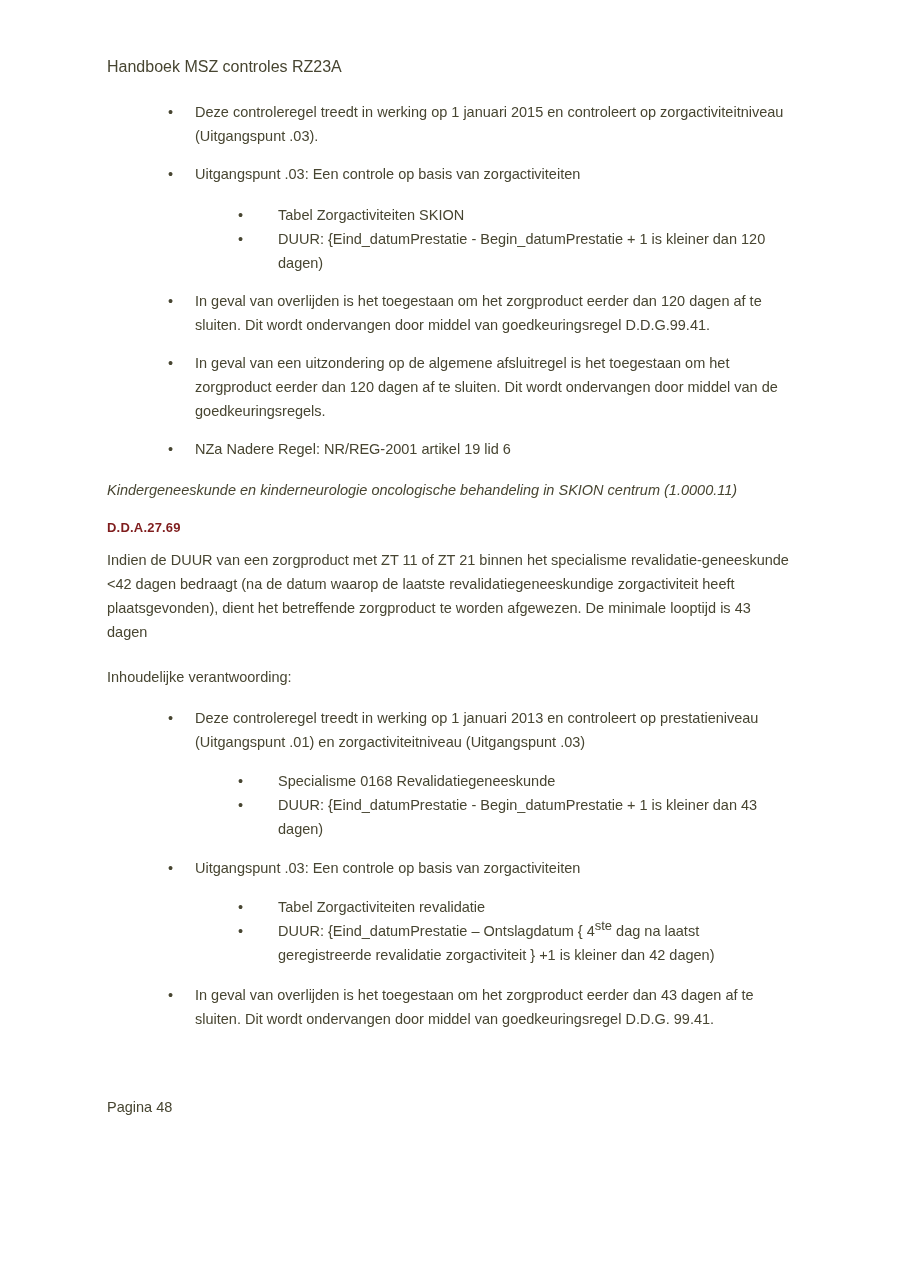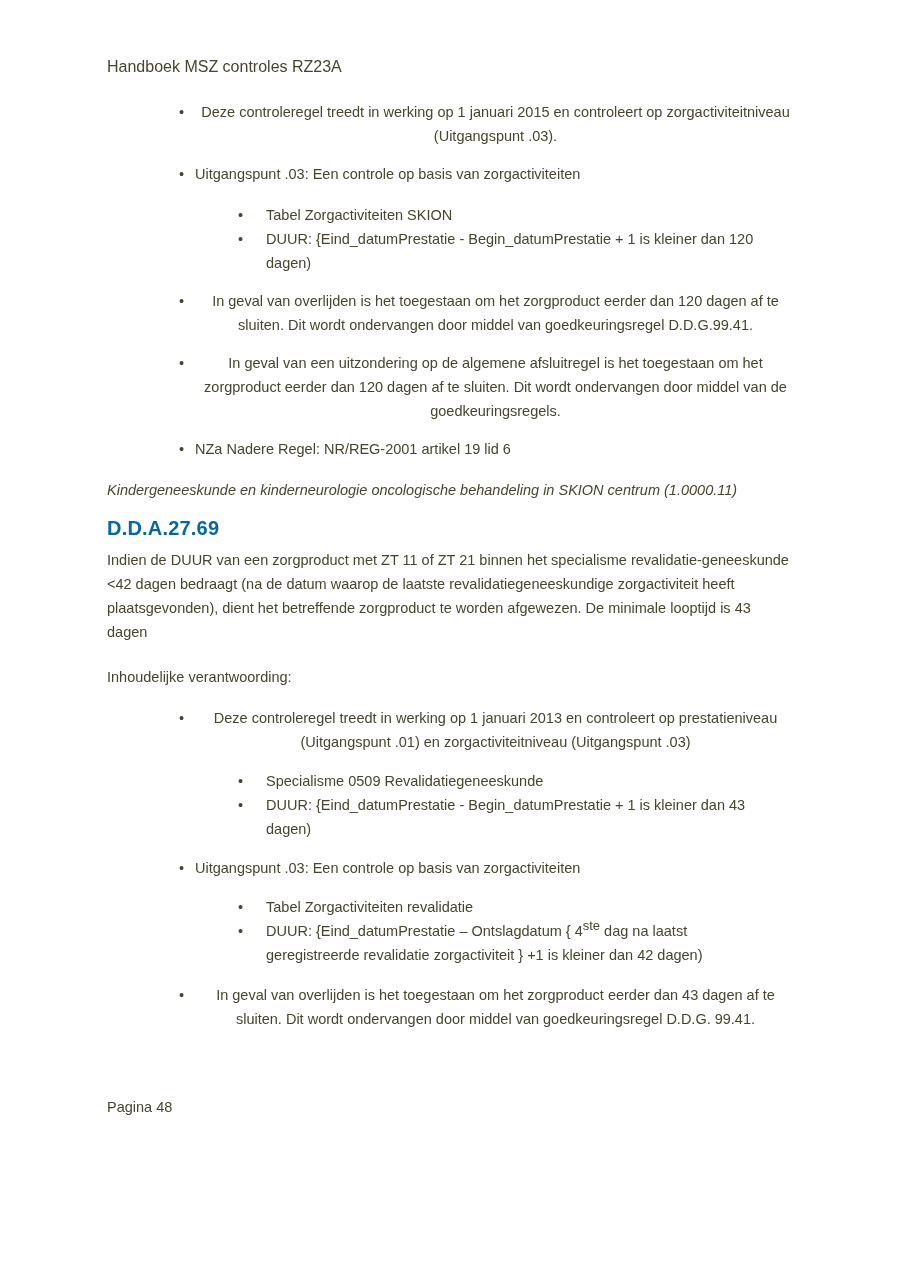--- a/index.html
+++ b/index.html
@@ -5,30 +5,30 @@
   html,body { margin:0; padding:0; }
   body {
     width:900px; height:1273px; overflow:hidden;
     background:#ffffff;
     font-family:"Liberation Sans", sans-serif;
     font-size:14.5px; line-height:24px;
     color:#474531;
   }
   .doc { padding:55px 104px 0 107px; }
   .hdr { font-size:16px; }
-  .li1 { display:flex; margin-left:61px;text-align:center; }
+  .li1 { display:flex; margin-left:61px; }
   .li1 .dot { width:27px; flex:none; }
   .li1 .txt { max-width:612px; }
-  .li2 { display:flex; margin-left:131px; }
+  .li2 { display:flex; margin-left:131px;gap:12px; }
   .li2 .dot { width:28px; flex:none; }
   .li2 .txt { max-width:516px; }
   .dot::before { content:"\2022"; }
   .it { font-style:italic; }
   .heading {
-    font-size:20px; font-weight:bold; color:#0369a1;
+    font-size:13px; font-weight:bold; color:#7f1d1d;
     line-height:26px; margin:13px 0 7px 0; letter-spacing:0.2px;
   }
   .para { max-width:686px; }
   sup { font-size:13px; line-height:0; vertical-align:super; }
   .footer { margin-top:64px; font-size:14.5px; }
 </style>
 </head>
 <body>
 
 <div class="doc">
@@ -84,21 +84,21 @@
 
   <div class="li1" style="margin-top:17px">
     <span class="dot"></span>
     <span class="txt">Deze controleregel treedt in werking op 1 januari 2013 en controleert op prestatieniveau (Uitgangspunt .01) en zorgactiviteitniveau (Uitgangspunt .03)</span>
   </div>
 
 
   <div style="margin-top:15px">
     <div class="li2">
       <span class="dot"></span>
-      <span class="txt">Specialisme 0509 Revalidatiegeneeskunde</span>
+      <span class="txt">Specialisme 0168 Revalidatiegeneeskunde</span>
     </div>
     <div class="li2">
       <span class="dot"></span>
       <span class="txt">DUUR: {Eind_datumPrestatie - Begin_datumPrestatie + 1 is kleiner dan 43 dagen)</span>
     </div>
   </div>
 
   <div class="li1" style="margin-top:15px">
     <span class="dot"></span>
     <span class="txt">Uitgangspunt .03: Een controle op basis van zorgactiviteiten</span>

